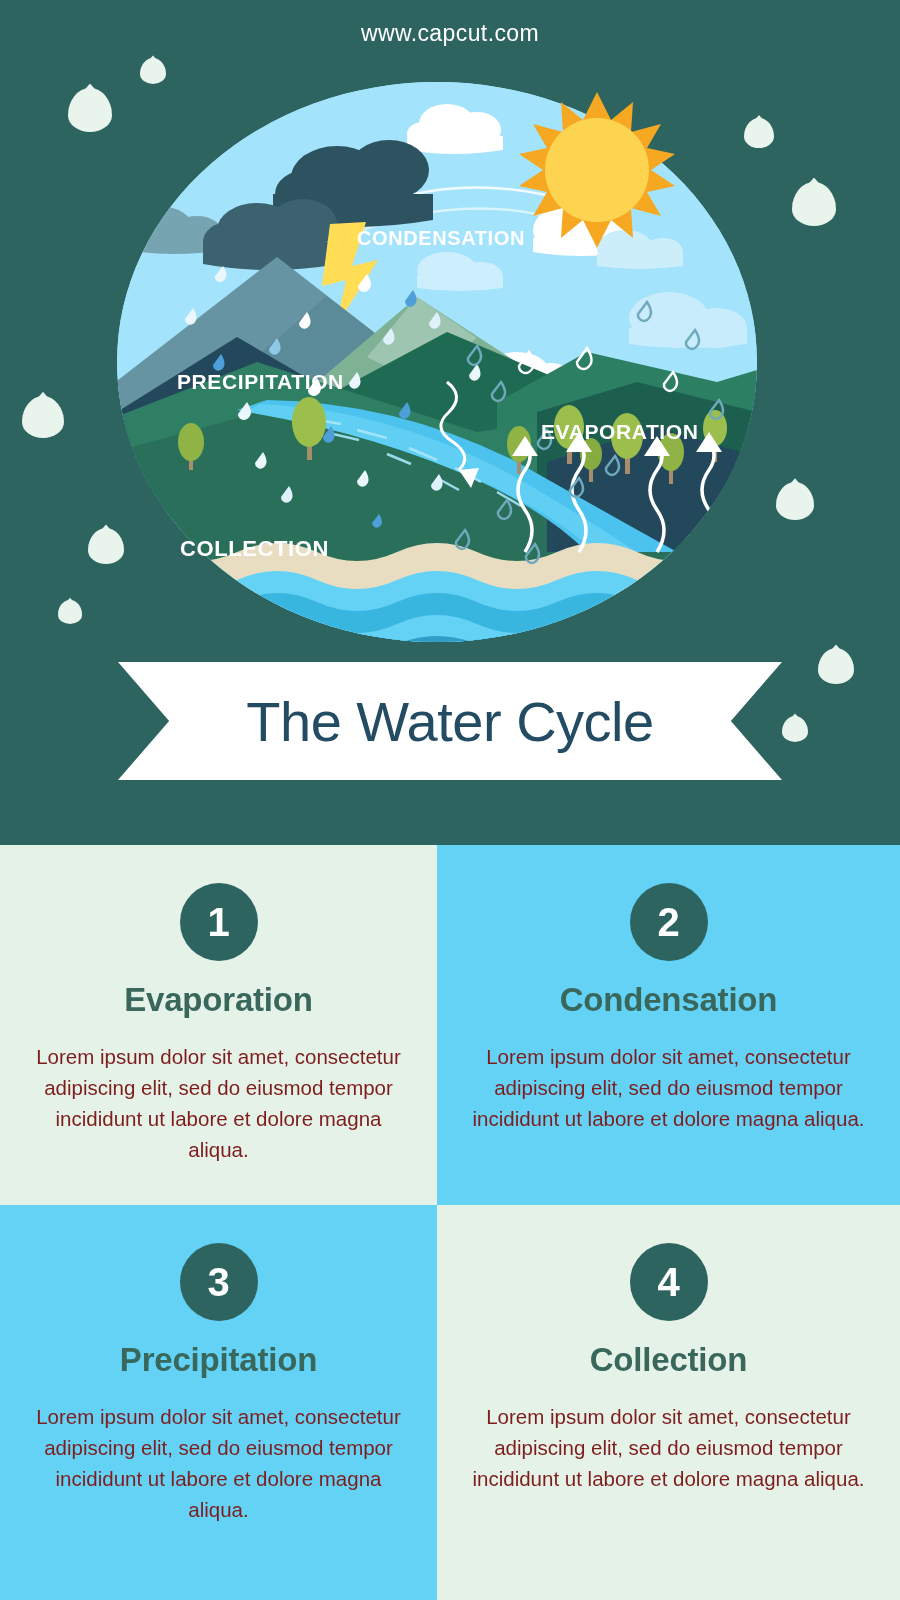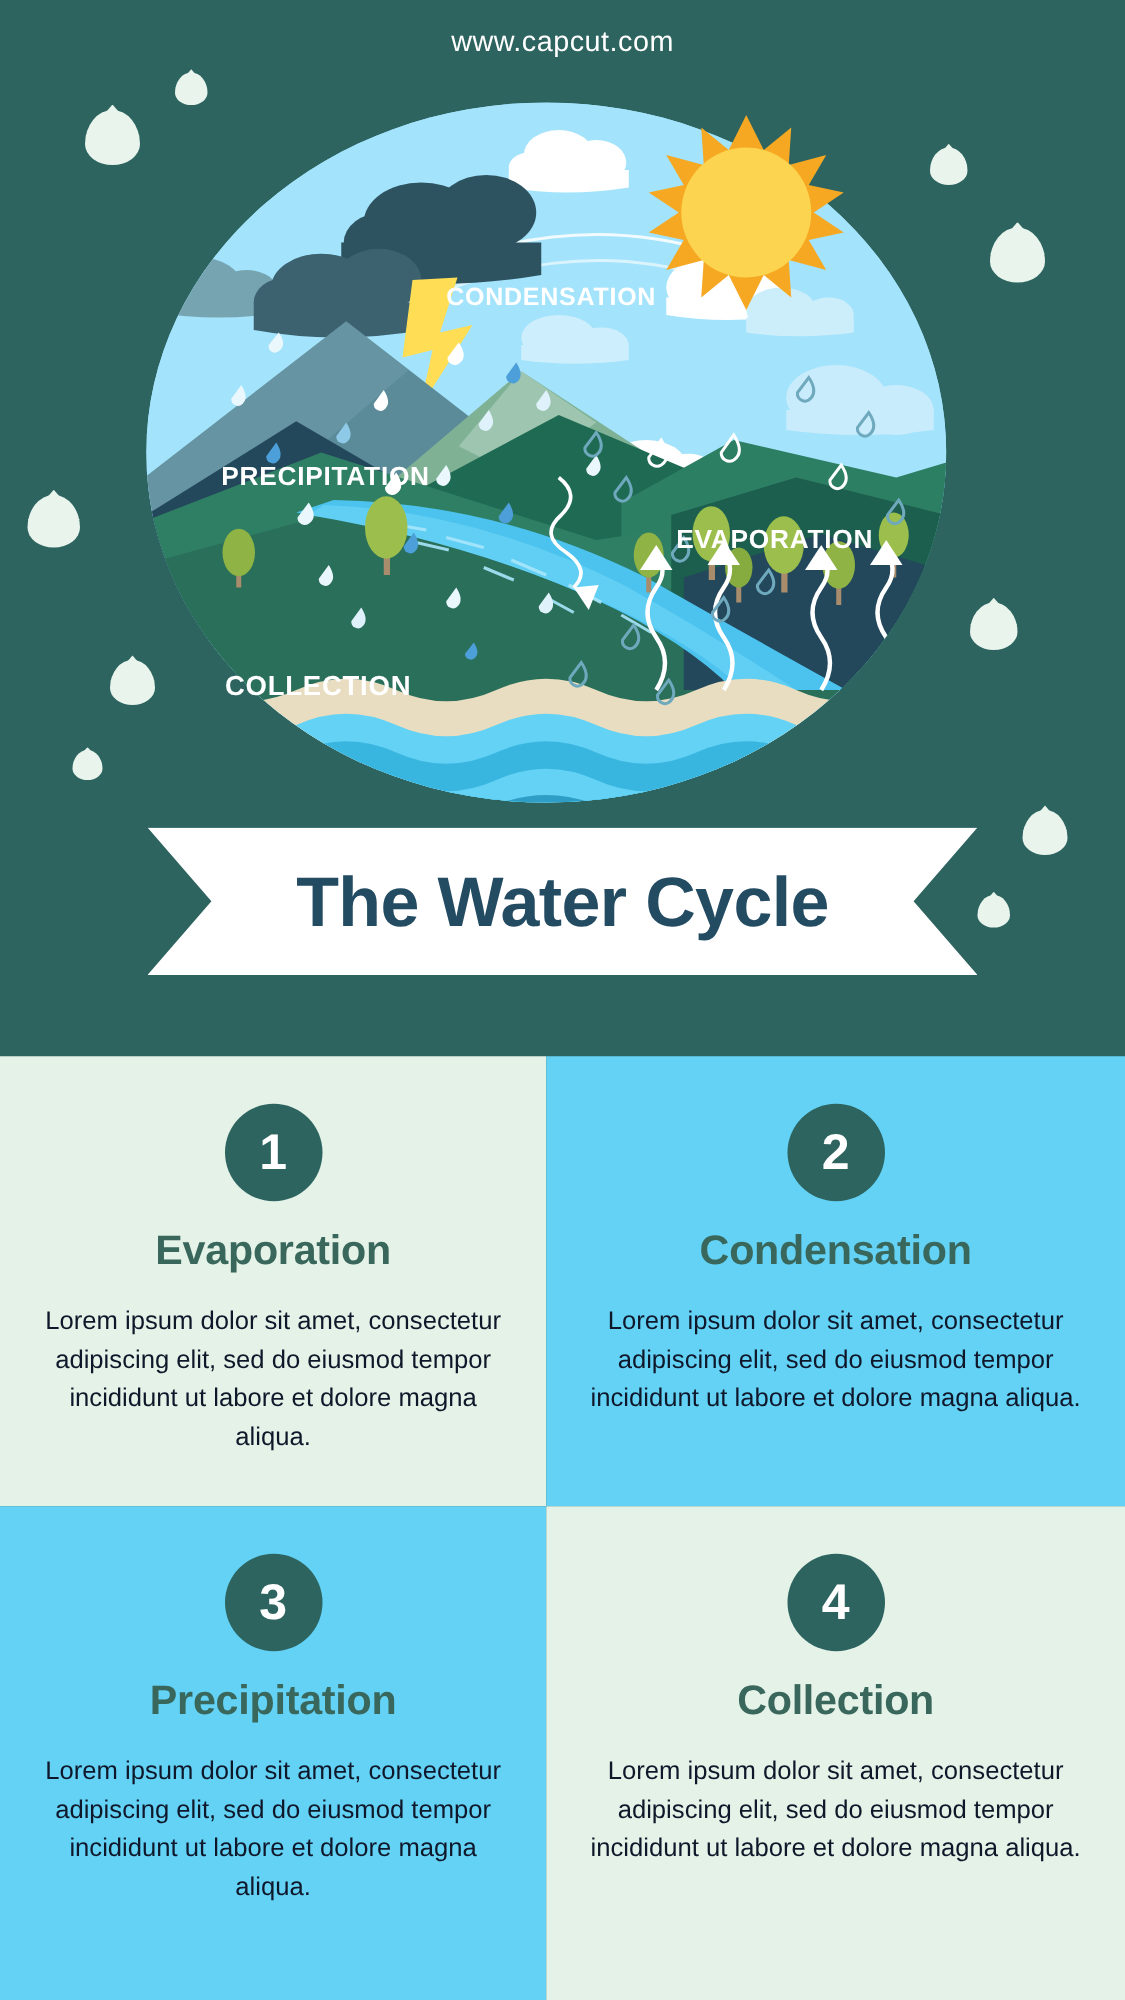--- a/index.html
+++ b/index.html
@@ -58,21 +58,21 @@
     position:absolute; left:118px; top:662px; width:664px; height:118px;
     background:#ffffff;
     clip-path:polygon(
       0 0, 100% 0,
       100% 0, 92.3% 50%, 100% 100%,
       100% 100%, 0 100%,
       7.7% 50%, 0 0);
     display:flex; align-items:center; justify-content:center;
   }
   #title {
-    font-size:56px; font-weight:bold; color:#234c63;
+    font-size:56px; font-weight:normal; color:#234c63;
     letter-spacing:-.5px;
   }
 
   
   #grid {
     position:absolute; left:0; top:845px; width:900px; height:755px;
     display:grid;
     grid-template-columns:437px 463px;
     grid-template-rows:360px 395px;
   }
@@ -88,21 +88,21 @@
     background:#2d6460; color:#ffffff;
     font-size:40px; font-weight:bold;
     display:flex; align-items:center; justify-content:center;
     margin-bottom:20px;
   }
   .card h2 {
     font-size:33px; font-weight:bold; color:#39675c;
     margin-bottom:22px; letter-spacing:-.2px;
   }
   .card p {
-    font-size:20.5px; line-height:31px; color:#0f172a;
+    font-size:20.5px; line-height:31px; color:#7f1d1d;
   }
 </style>
 </head>
 <body>
 
 <div id="hero">
 
   <div id="watermark">www.capcut.com</div>
 
   <div class="drop" style="left:68px;  top:88px;  width:44px; height:44px;"></div>

